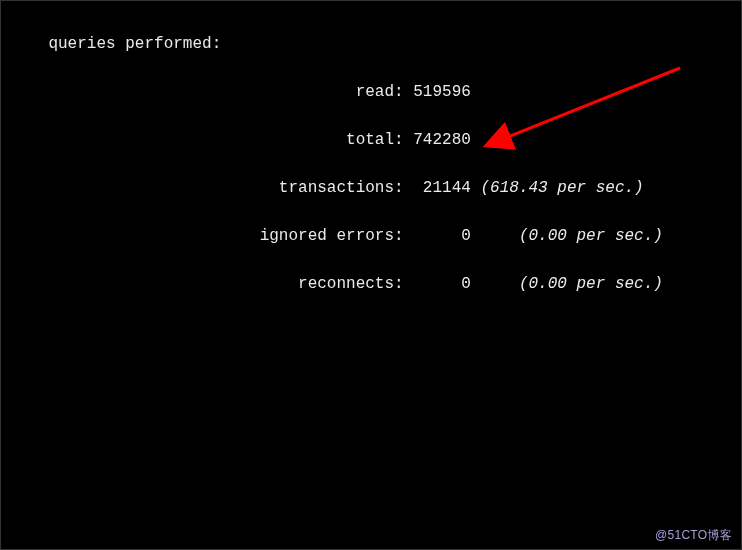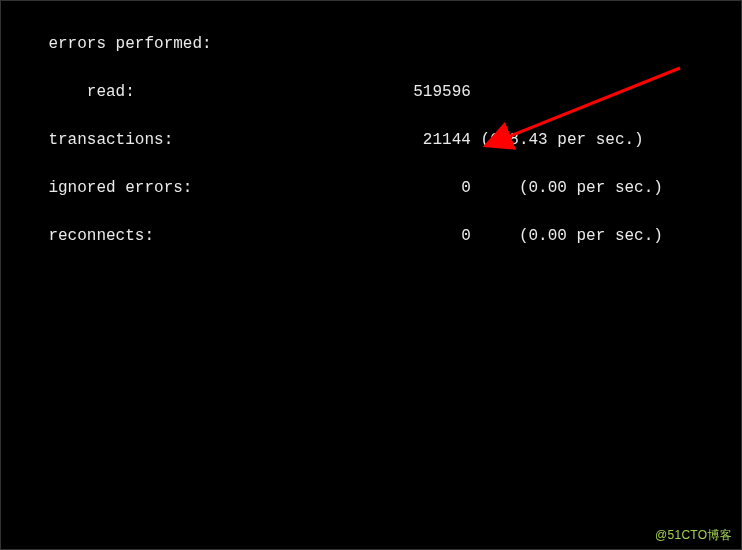--- a/index.html
+++ b/index.html
@@ -17,56 +17,57 @@
   }
   .terminal {
     padding: 8px 10px;
     white-space: pre;
   }
   
   .ind1 { margin-left: 4ch; display:inline-block; }
   .ind2 { margin-left: 8ch; display:inline-block; }
   .row { display: block; }
   
-  .lbl  { display:inline-block; }
+  .lbl  { display:inline-block;text-align:right; }
   .val  { display:inline-block; }
   
   .c-queries .lbl  { width: 41ch; }
   .c-queries .val  { width: 7ch; text-align:right; }
-  .c-queries .sec  { display:inline-block; }
+  .c-queries .sec  { display:inline-block;font-style:italic; }
 
   .arrow {
     position: absolute;
     top: 58px;
     left: 480px;
     pointer-events: none;
   }
   .watermark {
     position: absolute;
     right: 10px;
     bottom: 6px;
-    color: #bef264;
+    color: #c4b5fd;
     font-size: 12px;
     font-family: sans-serif;
     letter-spacing: 0.3px;
     opacity: 0.85;
   }
   .border {
     position:absolute;
     inset:0;
     border:1px solid #333;
     pointer-events:none;
   }
 </style>
 </head>
 <body>
 
 <div class="terminal">
-<span class="row"><span class="ind1">errors performed:</span></span>
+<span class="row"><span class="ind1">queries performed:</span></span>
 <span class="row c-queries"><span class="lbl"><span class="ind2">read:</span></span><span class="val">519596</span></span>
+<span class="row c-queries"><span class="lbl"><span class="ind2">total:</span></span><span class="val">742280</span></span>
 <span class="row c-queries"><span class="lbl"><span class="ind1">transactions:</span></span><span class="val">21144</span> <span class="sec">(618.43 per sec.)</span></span>
 <span class="row c-queries"><span class="lbl"><span class="ind1">ignored errors:</span></span><span class="val">0</span>     <span class="sec">(0.00 per sec.)</span></span>
 <span class="row c-queries"><span class="lbl"><span class="ind1">reconnects:</span></span><span class="val">0</span>     <span class="sec">(0.00 per sec.)</span></span>
 <span class="row">&nbsp;</span>
 
 
 
 
 
 

